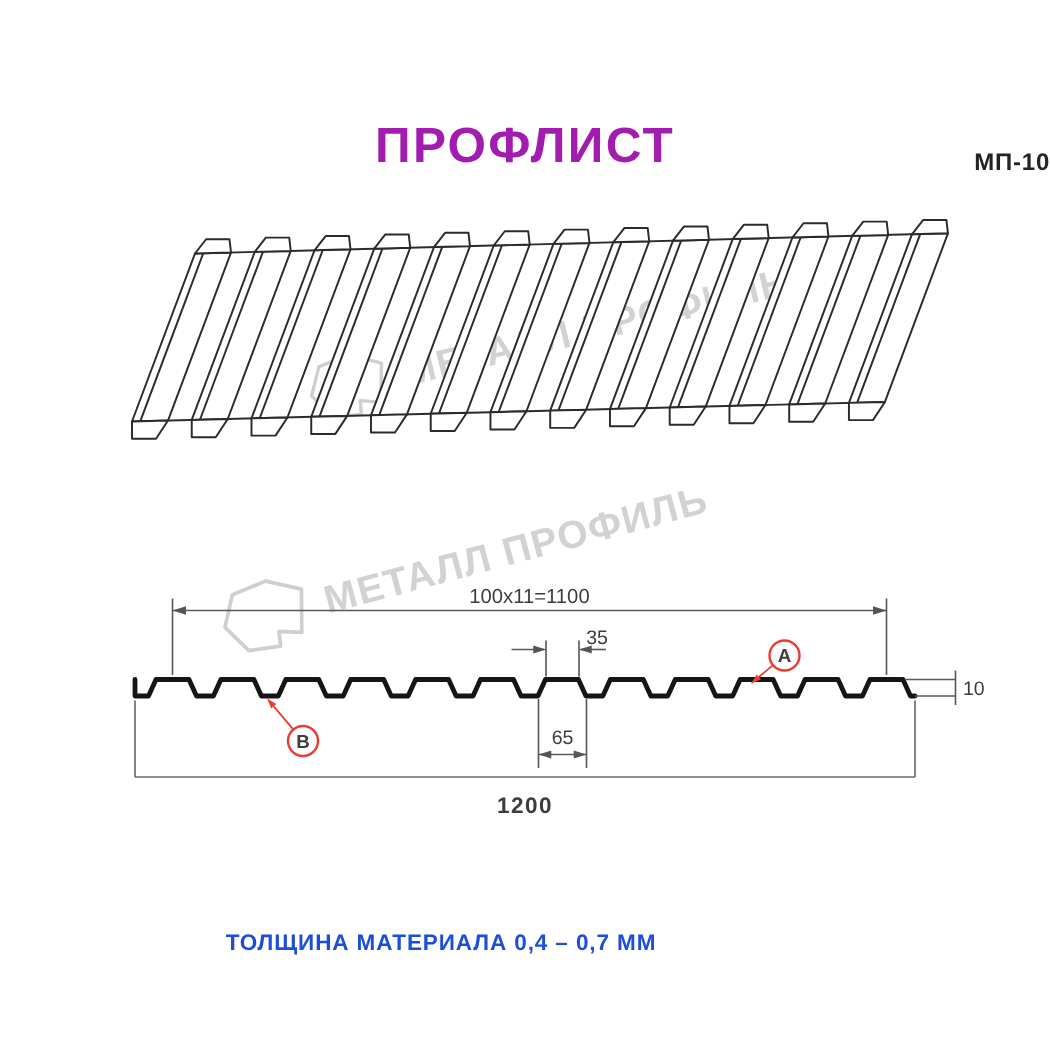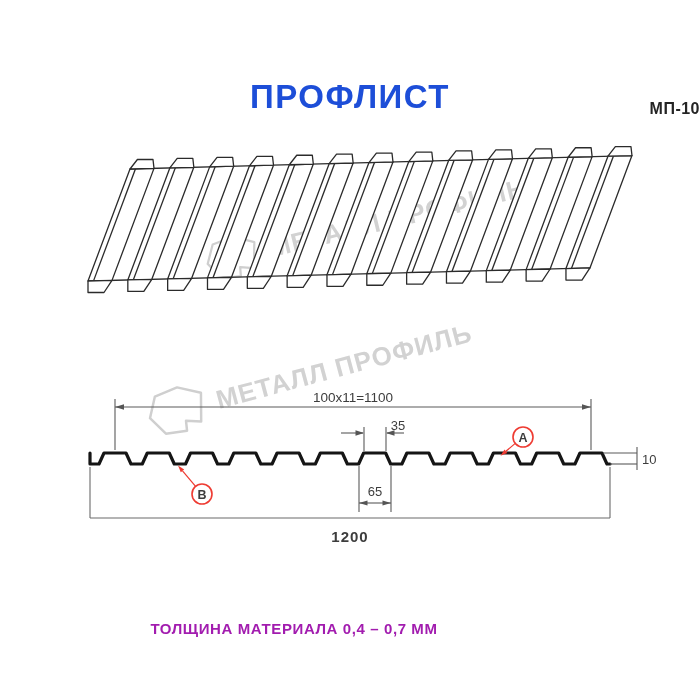--- a/index.html
+++ b/index.html
@@ -1,23 +1,23 @@
 <!DOCTYPE html>
 <html><head>
 <meta charset="utf-8">
 <style>
   html,body{margin:0;padding:0;}
   body{width:700px;height:700px;background:#ffffff;position:relative;overflow:hidden;
        font-family:"Liberation Sans", sans-serif;}
   .title{position:absolute;top:56px;left:0;width:700px;text-align:center;z-index:3;
-         font-size:33px;font-weight:700;letter-spacing:1.5px;color:#1d4ed8;}
+         font-size:33px;font-weight:700;letter-spacing:1.5px;color:#a21caf;}
   .subtitle{position:absolute;top:100px;left:0;width:700px;text-align:right;z-index:3;
          font-size:16px;font-weight:700;letter-spacing:0.5px;color:#242424;}
   .footer{position:absolute;top:620px;left:0;width:588px;text-align:center;z-index:3;
-         font-size:15px;font-weight:600;letter-spacing:0.6px;color:#a21caf;}
+         font-size:15px;font-weight:600;letter-spacing:0.6px;color:#1d4ed8;}
   .wm{position:absolute;display:flex;align-items:center;gap:10px;z-index:1;
       transform-origin:left center;}
   .wm-text{font-size:26px;font-weight:700;letter-spacing:1px;color:#d2d2d2;white-space:nowrap;}
   .wm1{left:205px;top:242px;transform:rotate(-13.5deg);}
   .wm2{left:147px;top:394px;transform:rotate(-15deg);}
   .wm1 .wm-logo{width:56px;height:45px;}
   .wm2 .wm-logo{width:62px;height:50px;}
   #art{position:absolute;left:0;top:0;z-index:2;}
   #art text{font-family:"Liberation Sans", sans-serif;fill:#3d3d3d;}
   .dimtxt{font-size:13px;}

